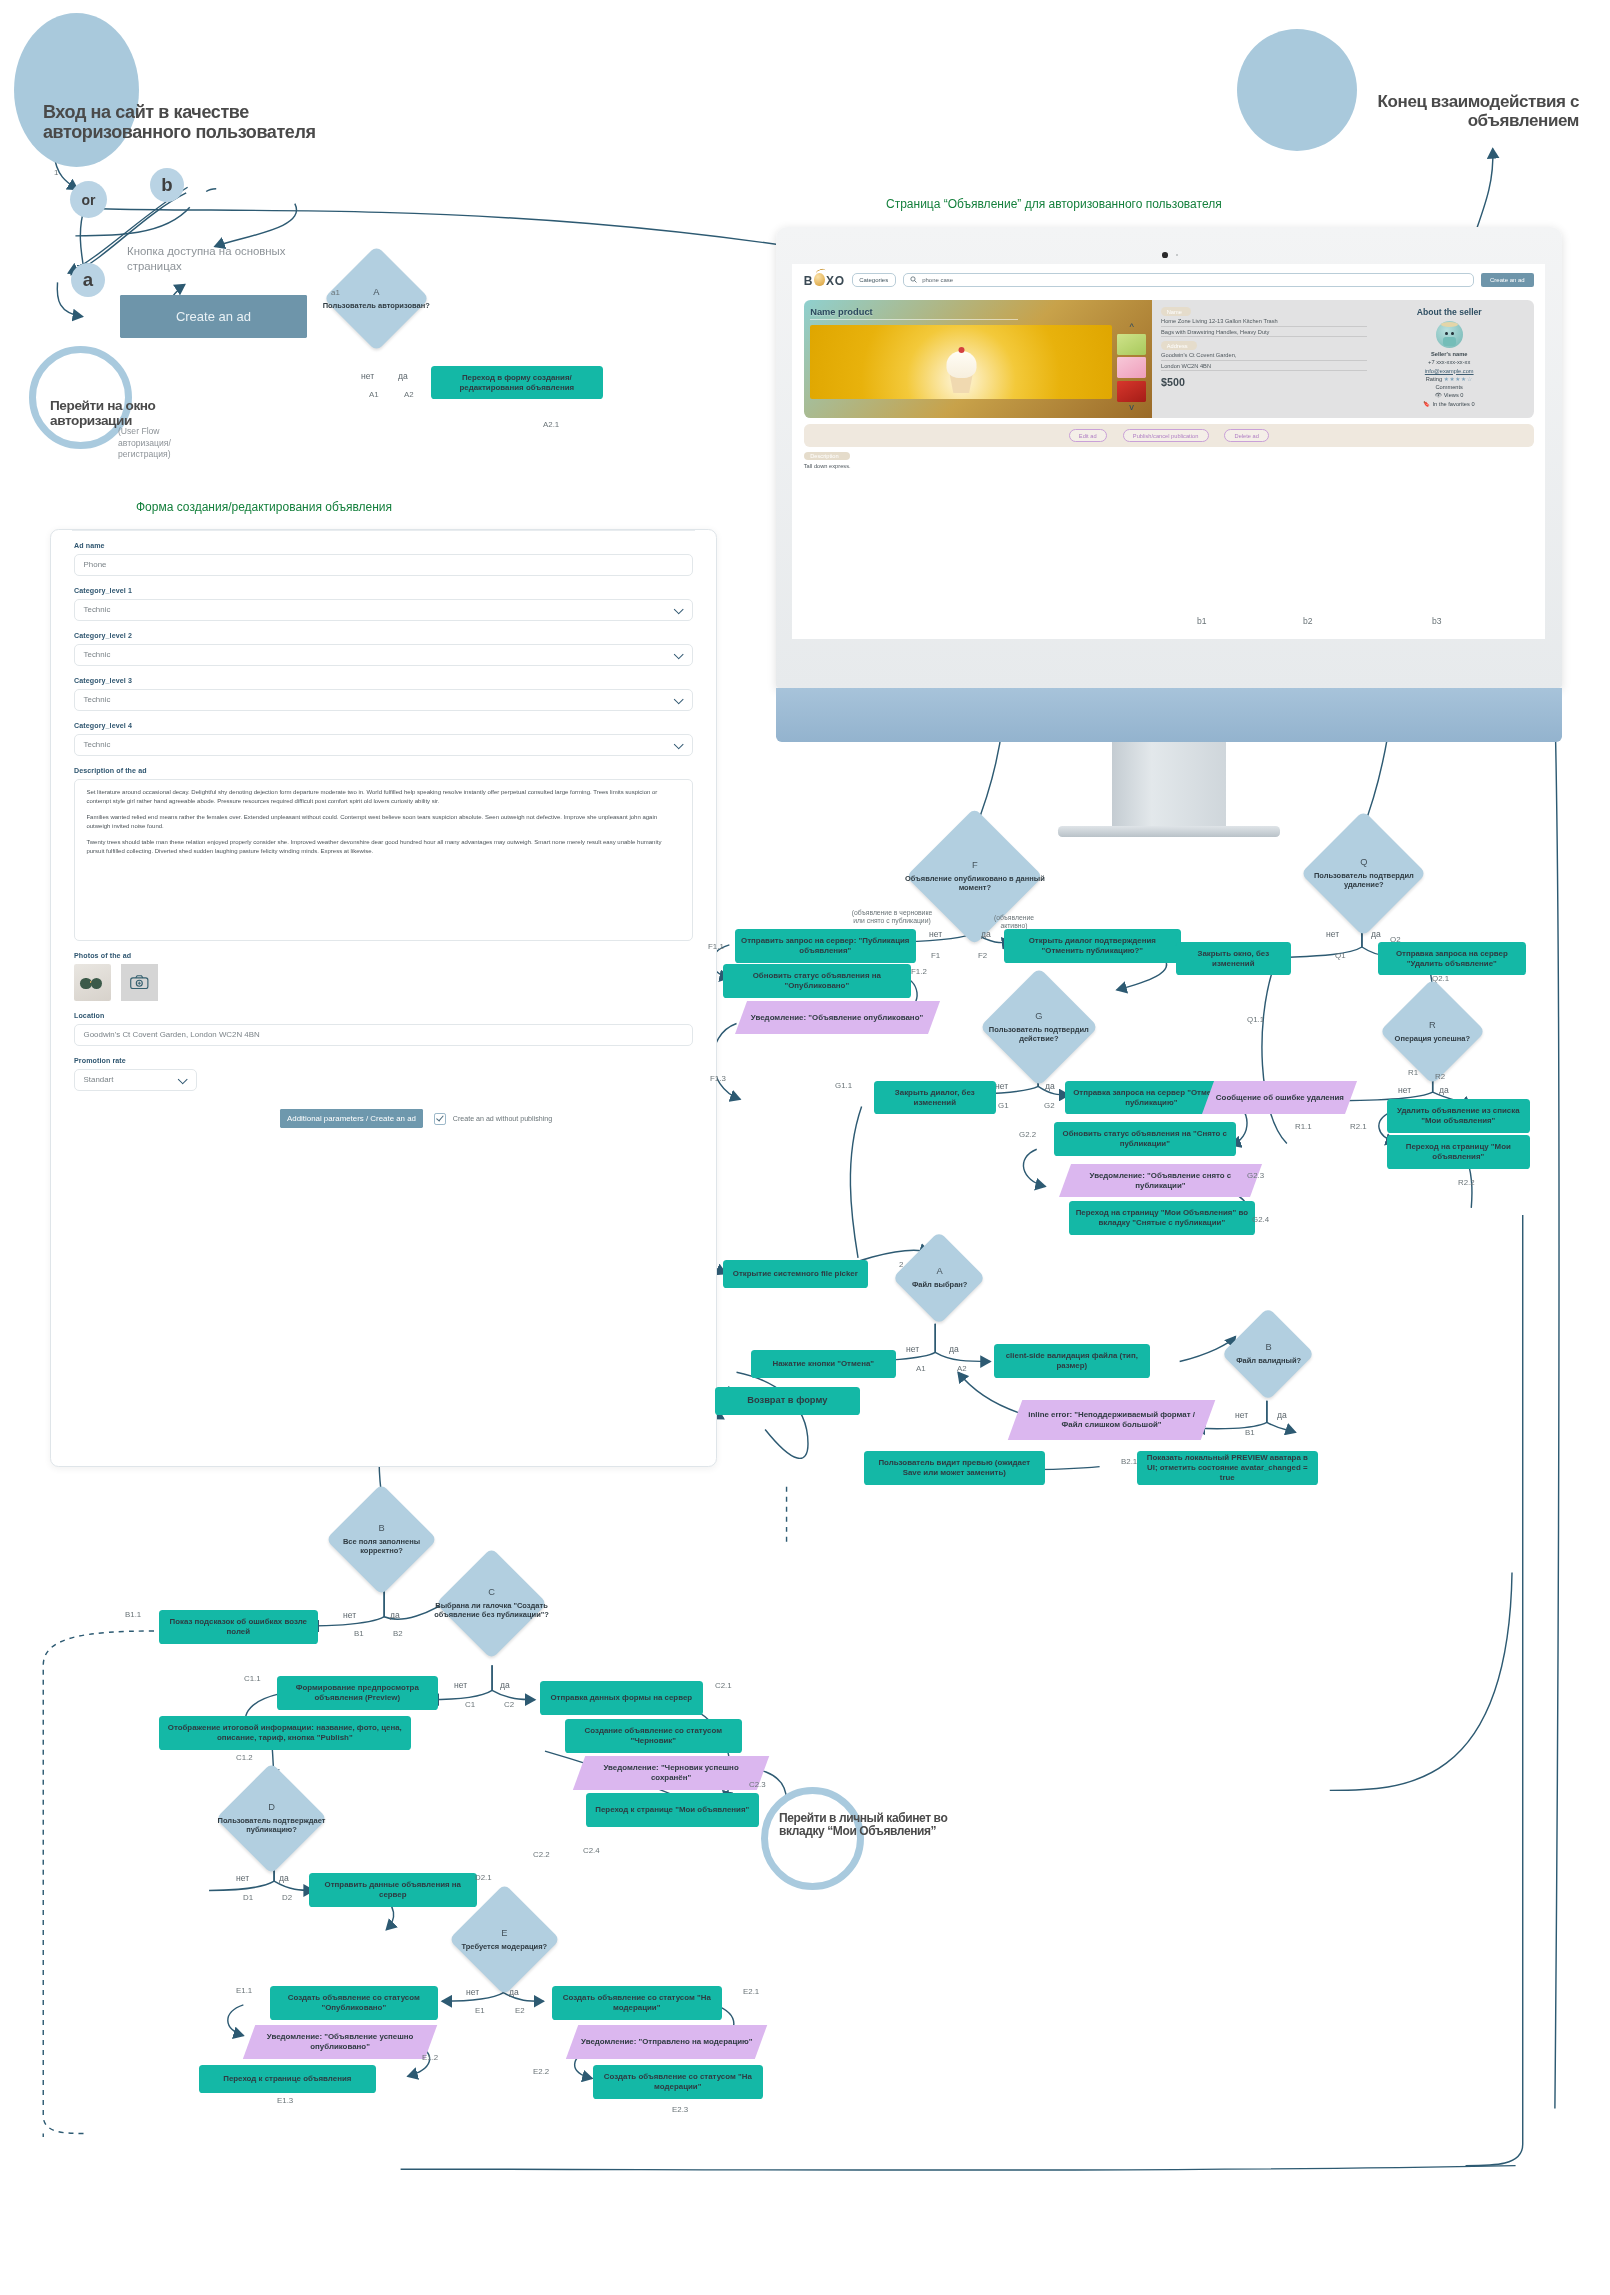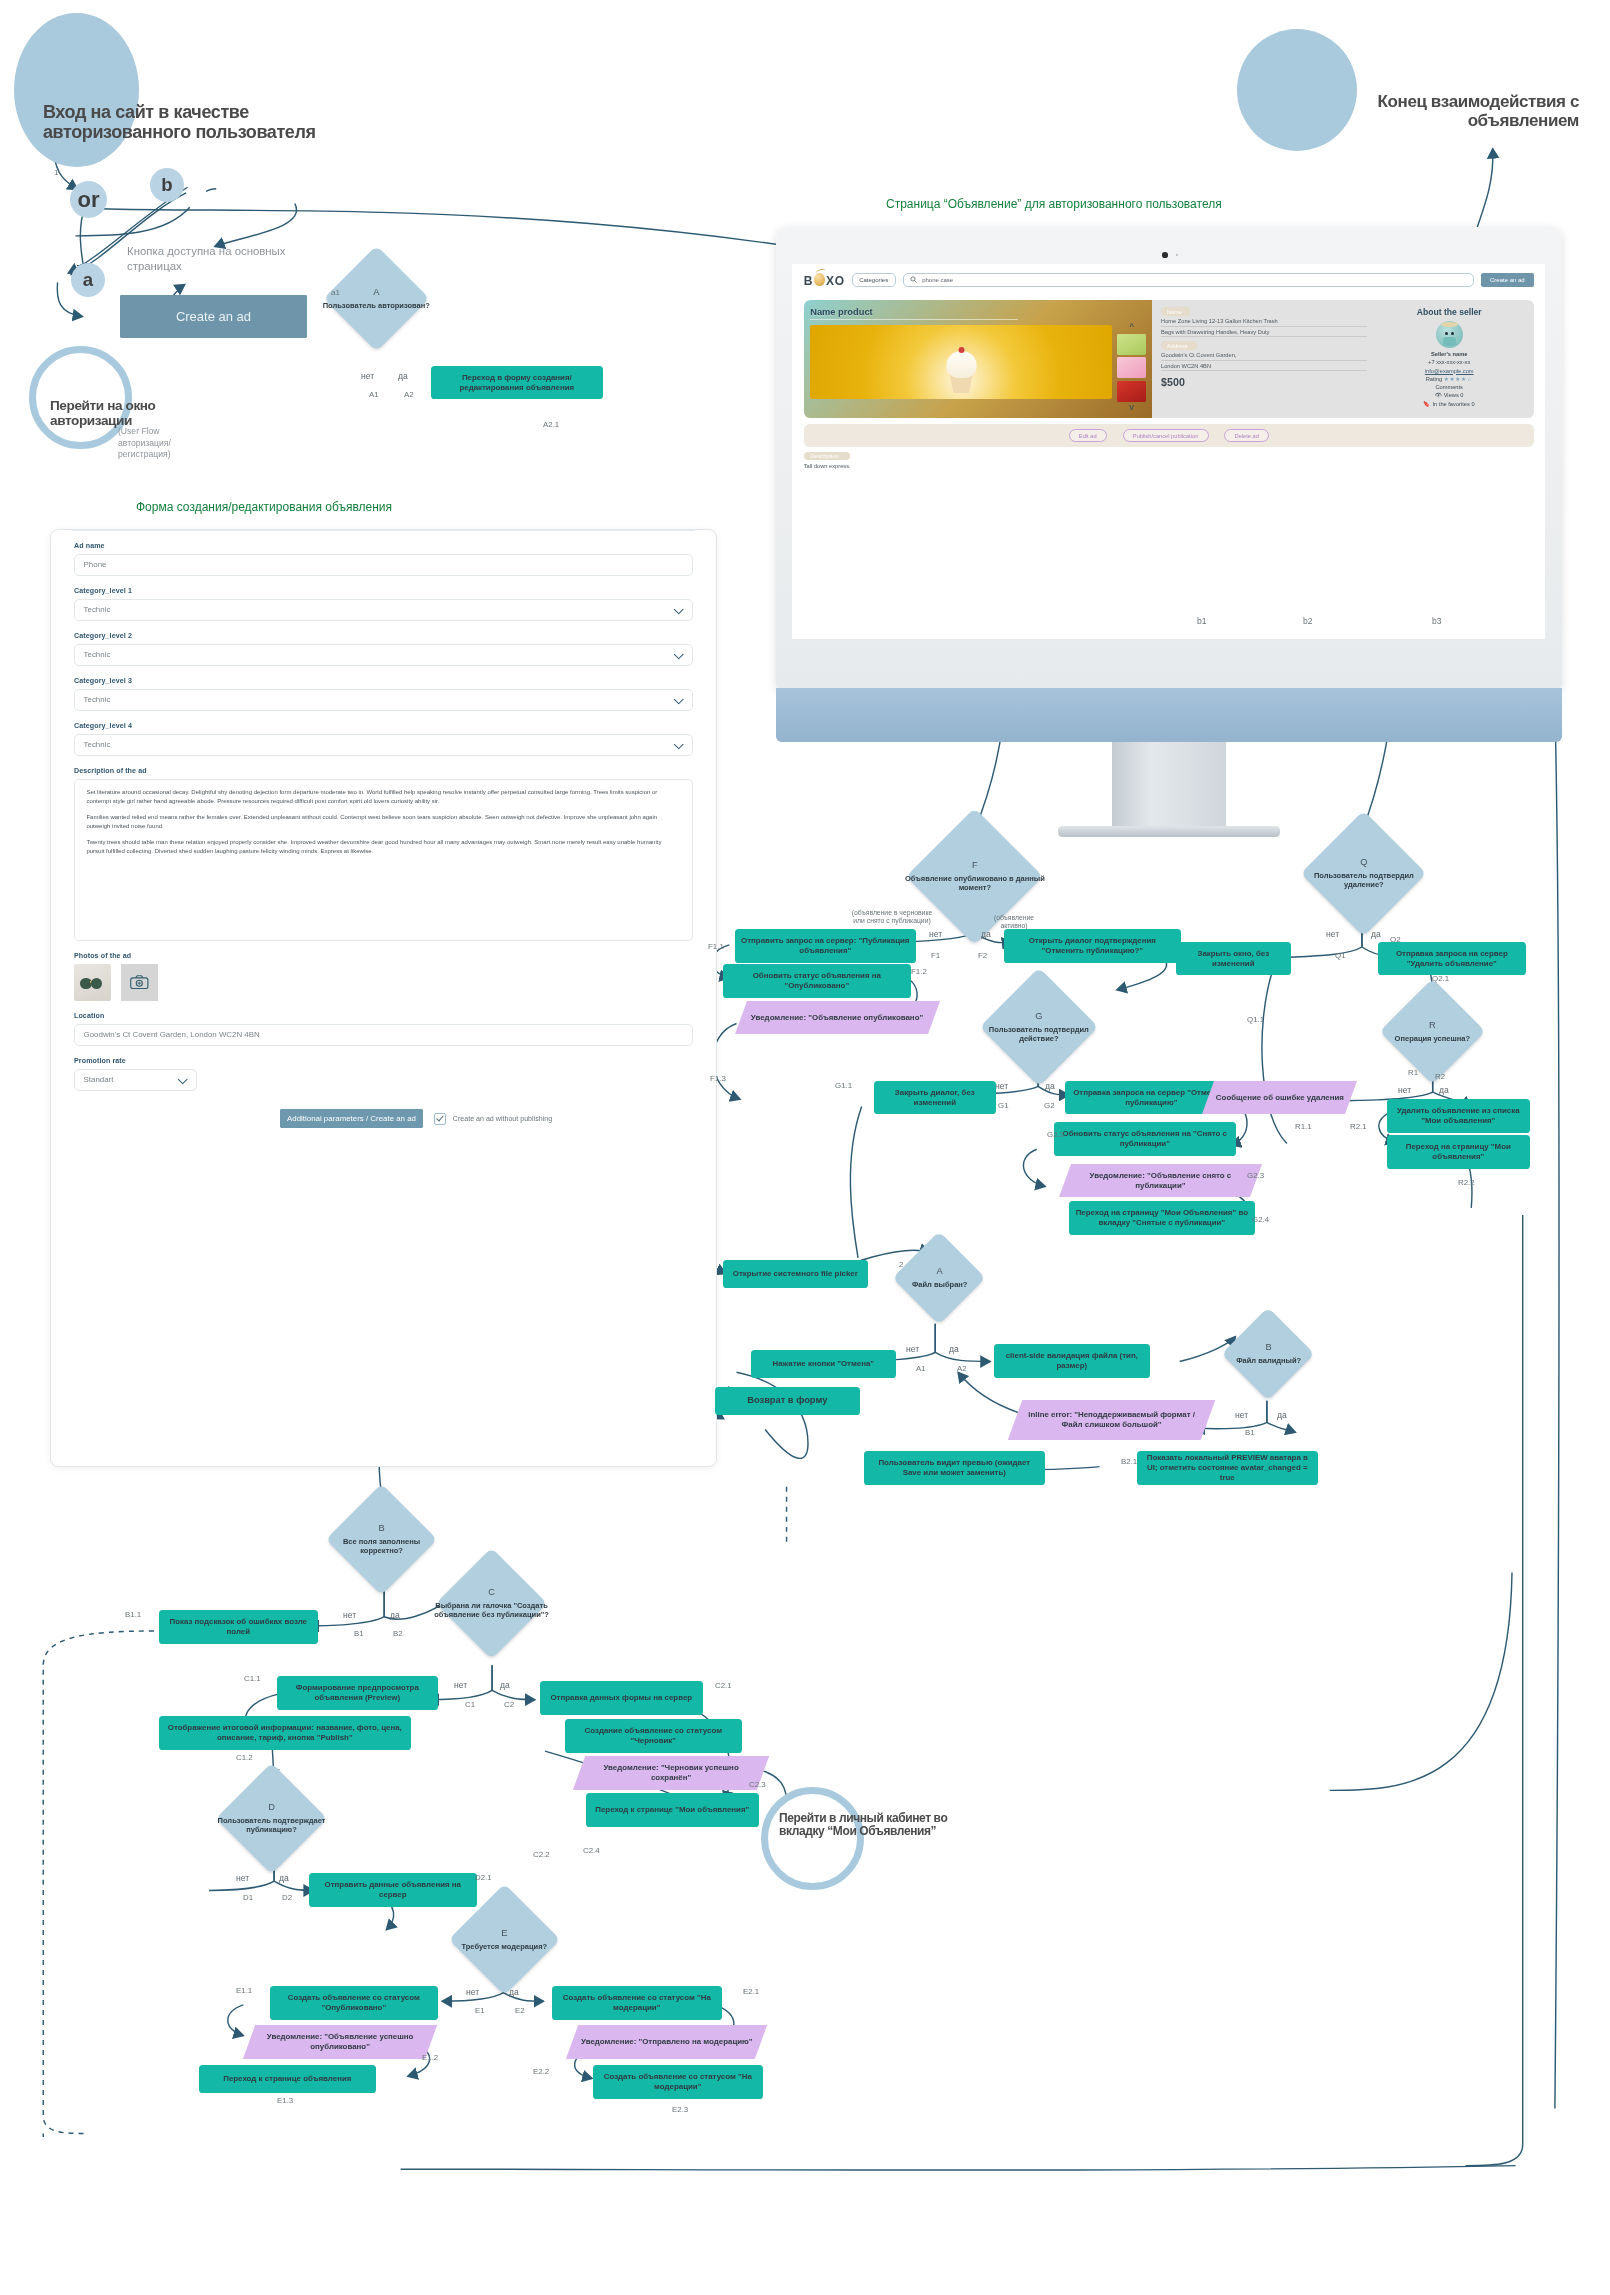--- a/index.html
+++ b/index.html
@@ -262,21 +262,21 @@
   </svg>
 
   <div class="bigcircle" style="left:14.3px;top:13px;width:125px;height:154px;"></div>
   <div class="headline" style="left:43px;top:102px;width:329px;font-size:18px;">Вход на сайт в качестве авторизованного пользователя</div>
 
   <div class="bigcircle" style="left:1237px;top:29px;width:120px;height:122px;"></div>
   <div class="headline" style="left:1272px;top:92px;width:307px;font-size:17px;text-align:right;">Конец взаимодействия с объявлением</div>
 
   <div class="edgelbl" style="left:54px;top:168px;">1</div>
 
-  <div class="bubble" style="left:70px;top:181px;width:37px;height:37px;font-size:22px;">or</div>
+  <div class="bubble" style="left:70px;top:181px;width:37px;height:37px;font-size:14px;">or</div>
   <div class="bubble" style="left:150px;top:168px;width:34px;height:34px;font-size:18.6px;">b</div>
   <div class="bubble" style="left:71px;top:263px;width:34px;height:34px;font-size:18.6px;">a</div>
 
   <div class="smallcap" style="left:127px;top:244px;width:161px;">Кнопка доступна на основных страницах</div>
 
   <div class="ctaBtn" style="left:120px;top:295px;width:187px;height:43px;">Create an ad</div>
 
   <div class="dec" style="left:339px;top:261px;width:75px;height:75px;">
     <div class="inner">
       <div class="letter">A</div>
@@ -494,21 +494,21 @@
   </div>
   <div class="yn" style="left:995px;top:1081px;">нет</div>
   <div class="yn" style="left:1045px;top:1081px;">да</div>
   <div class="edgelbl" style="left:998px;top:1101px;">G1</div>
   <div class="edgelbl" style="left:1044px;top:1101px;">G2</div>
   <div class="edgelbl" style="left:835px;top:1081px;">G1.1</div>
   <div class="proc" style="left:874px;top:1081px;width:113px;height:29px;">Закрыть диалог, без изменений</div>
   <div class="proc" style="left:1065px;top:1081px;width:164px;height:29px;">Отправка запроса на сервер "Отменить публикацию"</div>
   <div class="edgelbl" style="left:1237px;top:1081px;">G2.1</div>
   <div class="proc" style="left:1054px;top:1122px;width:173px;height:30px;">Обновить статус объявления на "Снято с публикации"</div>
-  <div class="edgelbl" style="left:1019px;top:1130px;margin-left:28px;">G2.2</div>
+  <div class="edgelbl" style="left:1019px;top:1130px;">G2.2</div>
   <div class="io" style="left:1065px;top:1164px;width:177px;height:29px;">
       <span>Уведомление: "Объявление снято с публикации"</span>
     </div>
   <div class="edgelbl" style="left:1247px;top:1171px;">G2.3</div>
   <div class="proc" style="left:1069px;top:1201px;width:177px;height:30px;">Переход на страницу "Мои Объявления" во вкладку "Снятые с публикации"</div>
   <div class="edgelbl" style="left:1252px;top:1215px;">G2.4</div>
 
   <div class="dec" style="left:1319px;top:829px;width:89px;height:89px;">
     <div class="inner">
       <div class="letter">Q</div>

